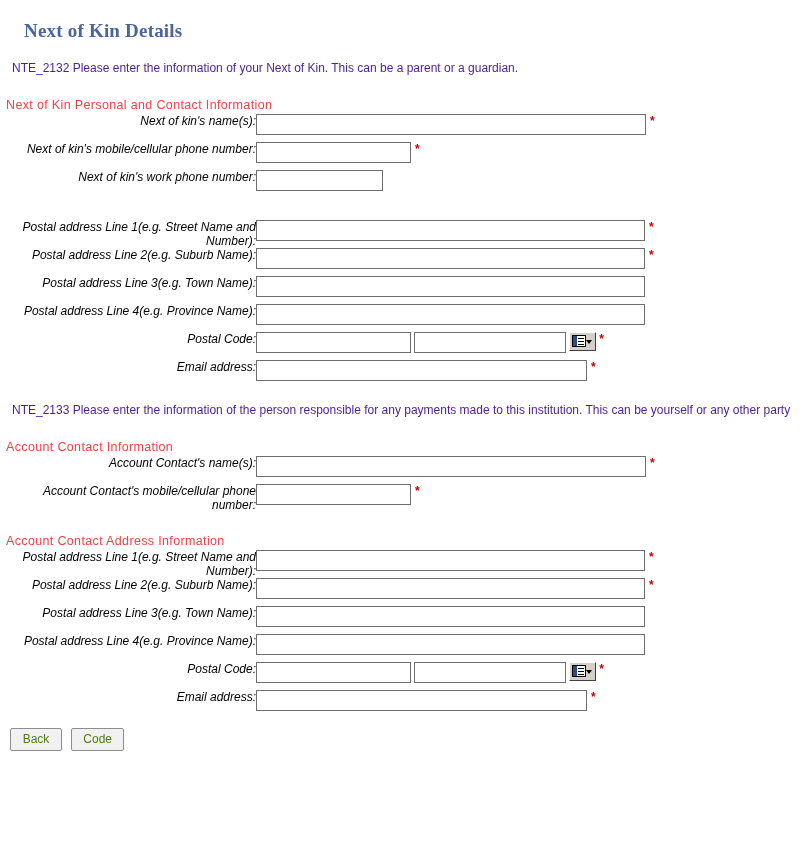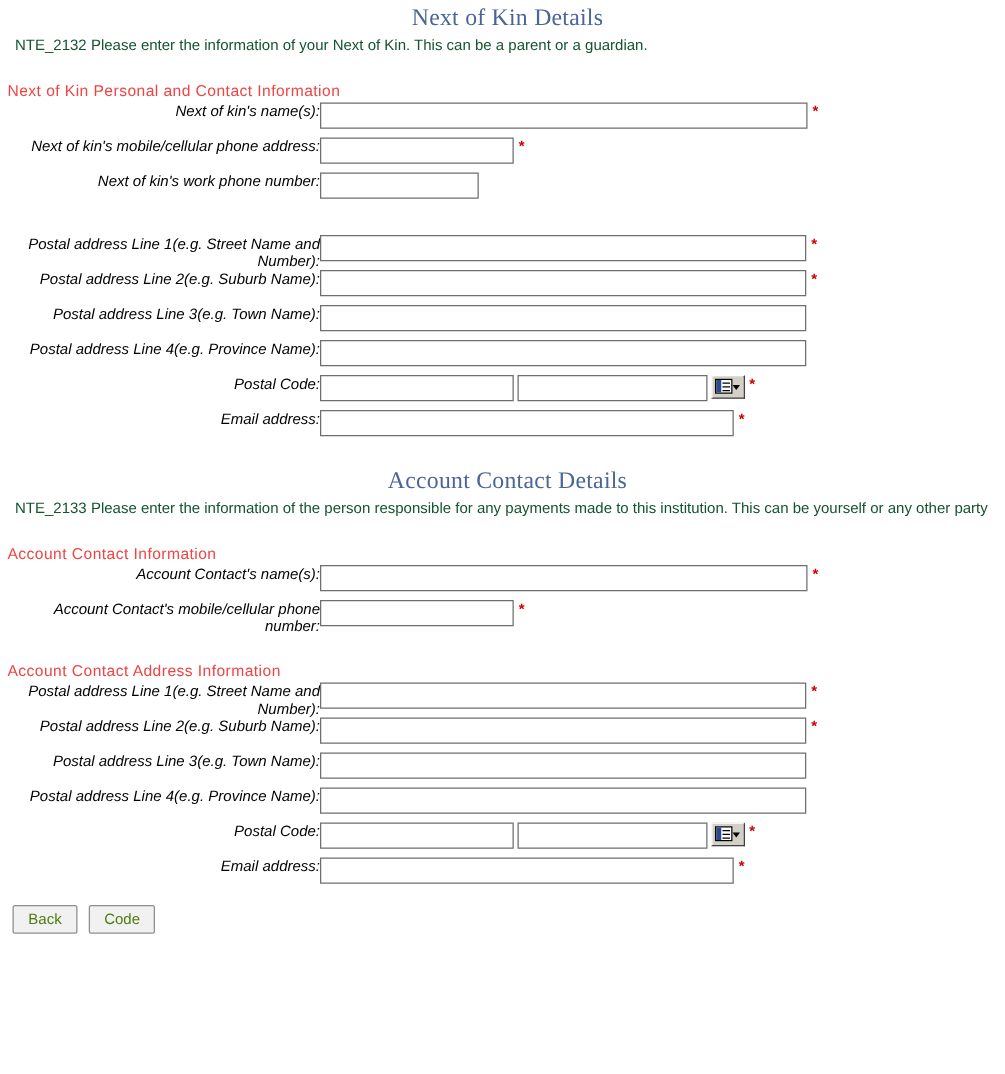--- a/index.html
+++ b/index.html
@@ -19,30 +19,29 @@
   .page {
     width: 804px;
     padding: 0;
     box-sizing: border-box;
   }
 
   
   .page-title {
     font-family: "Liberation Serif", serif;
     font-size: 19px;
-    font-weight: normal;
+    font-weight: bold;
     color: #4a6699;
-    margin: 0;
+    margin: 16px;
     padding: 4px 0 2px 8px;
     letter-spacing: 0.2px;
-    text-align: center;
   }
   .page-desc {
     font-size: 12px;
-    color: #14532d;
+    color: #4c1d95;
     padding: 1px 0 0 12px;
     line-height: 15px;
   }
   .group-title {
     font-size: 12.5px;
     color: #ef4444;
     padding: 0 0 2px 6px;
     letter-spacing: 0.35px;
     white-space: nowrap;
   }
@@ -187,21 +186,21 @@
       <div class="page-desc">NTE_2132 Please enter the information of your Next of Kin. This can be a parent or a guardian.</div>
       <div class="spacer-lg"></div>
       <div class="group-title">Next of Kin Personal and Contact Information</div>
       <table class="form">
         <tbody>
           <tr class="row">
             <td class="lbl">Next of kin's name(s):</td>
             <td class="fld"><input class="tb w-name" type="text" style=""><span class="req">*</span></td>
           </tr>
           <tr class="row">
-            <td class="lbl">Next of kin's mobile/cellular phone address:</td>
+            <td class="lbl">Next of kin's mobile/cellular phone number:</td>
             <td class="fld"><input class="tb w-mobile" type="text" style=""><span class="req">*</span></td>
           </tr>
           <tr class="row">
             <td class="lbl">Next of kin's work phone number:</td>
             <td class="fld"><input class="tb w-phone" type="text" style=""></td>
           </tr>
         </tbody>
       </table>
       <div class="spacer-lg"></div>
       <table class="form">
@@ -226,21 +225,20 @@
             <td class="lbl">Postal Code:</td>
             <td class="fld"><input class="tb w-pc1" type="text" style=""> <input class="tb w-pc2" type="text" style=""><span class="lookup"><span class="glyph"></span><span class="arrow"></span></span><span class="req req-pc">*</span></td>
           </tr>
           <tr class="row">
             <td class="lbl">Email address:</td>
             <td class="fld"><input class="tb w-email" type="text" style=""><span class="req">*</span></td>
           </tr>
         </tbody>
       </table>
       <div class="spacer-md"></div>
-      <div class="page-title">Account Contact Details</div>
       <div class="page-desc">NTE_2133 Please enter the information of the person responsible for any payments made to this institution. This can be yourself or any other party</div>
       <div class="spacer-lg"></div>
       <div class="group-title">Account Contact Information</div>
       <table class="form">
         <tbody>
           <tr class="row">
             <td class="lbl">Account Contact's name(s):</td>
             <td class="fld"><input class="tb w-name" type="text" style=""><span class="req">*</span></td>
           </tr>
           <tr class="row">

